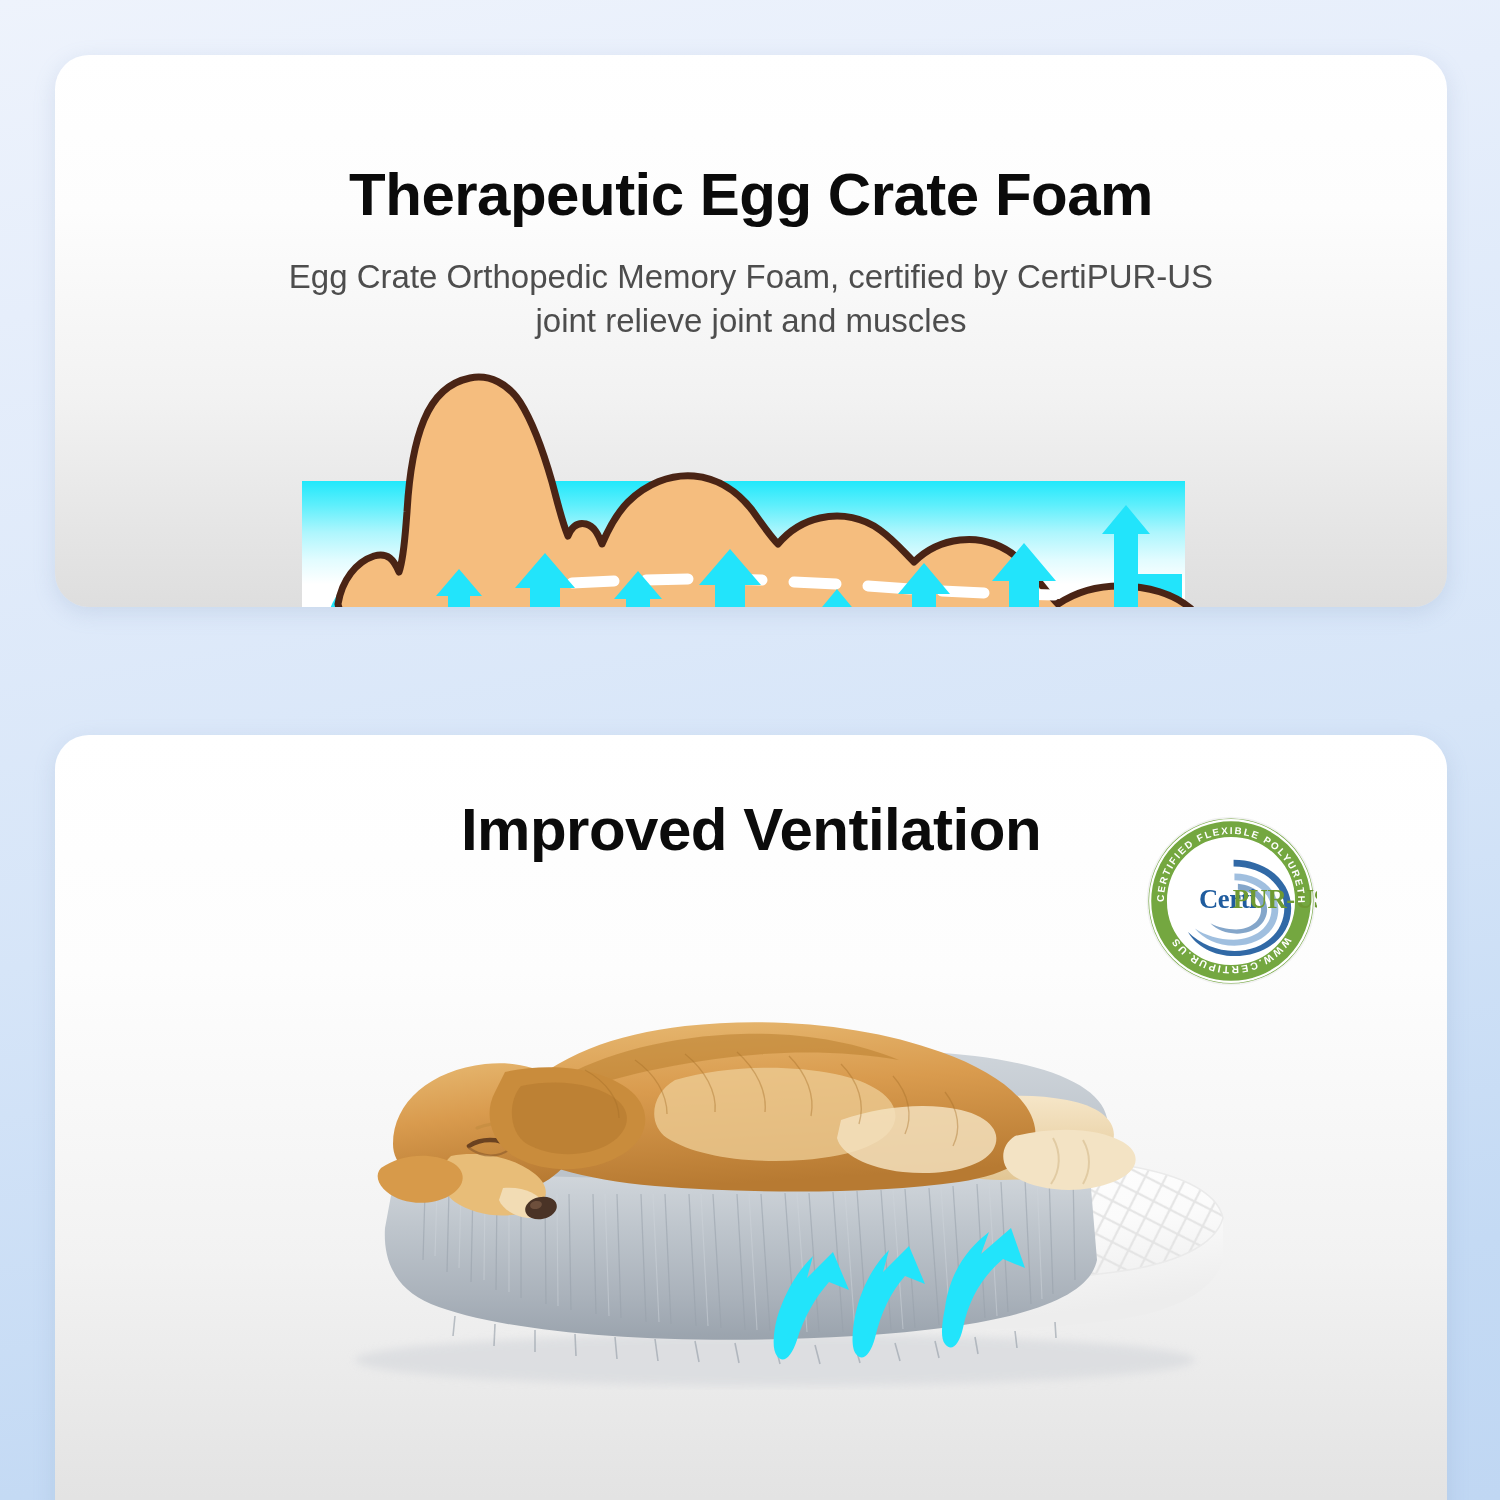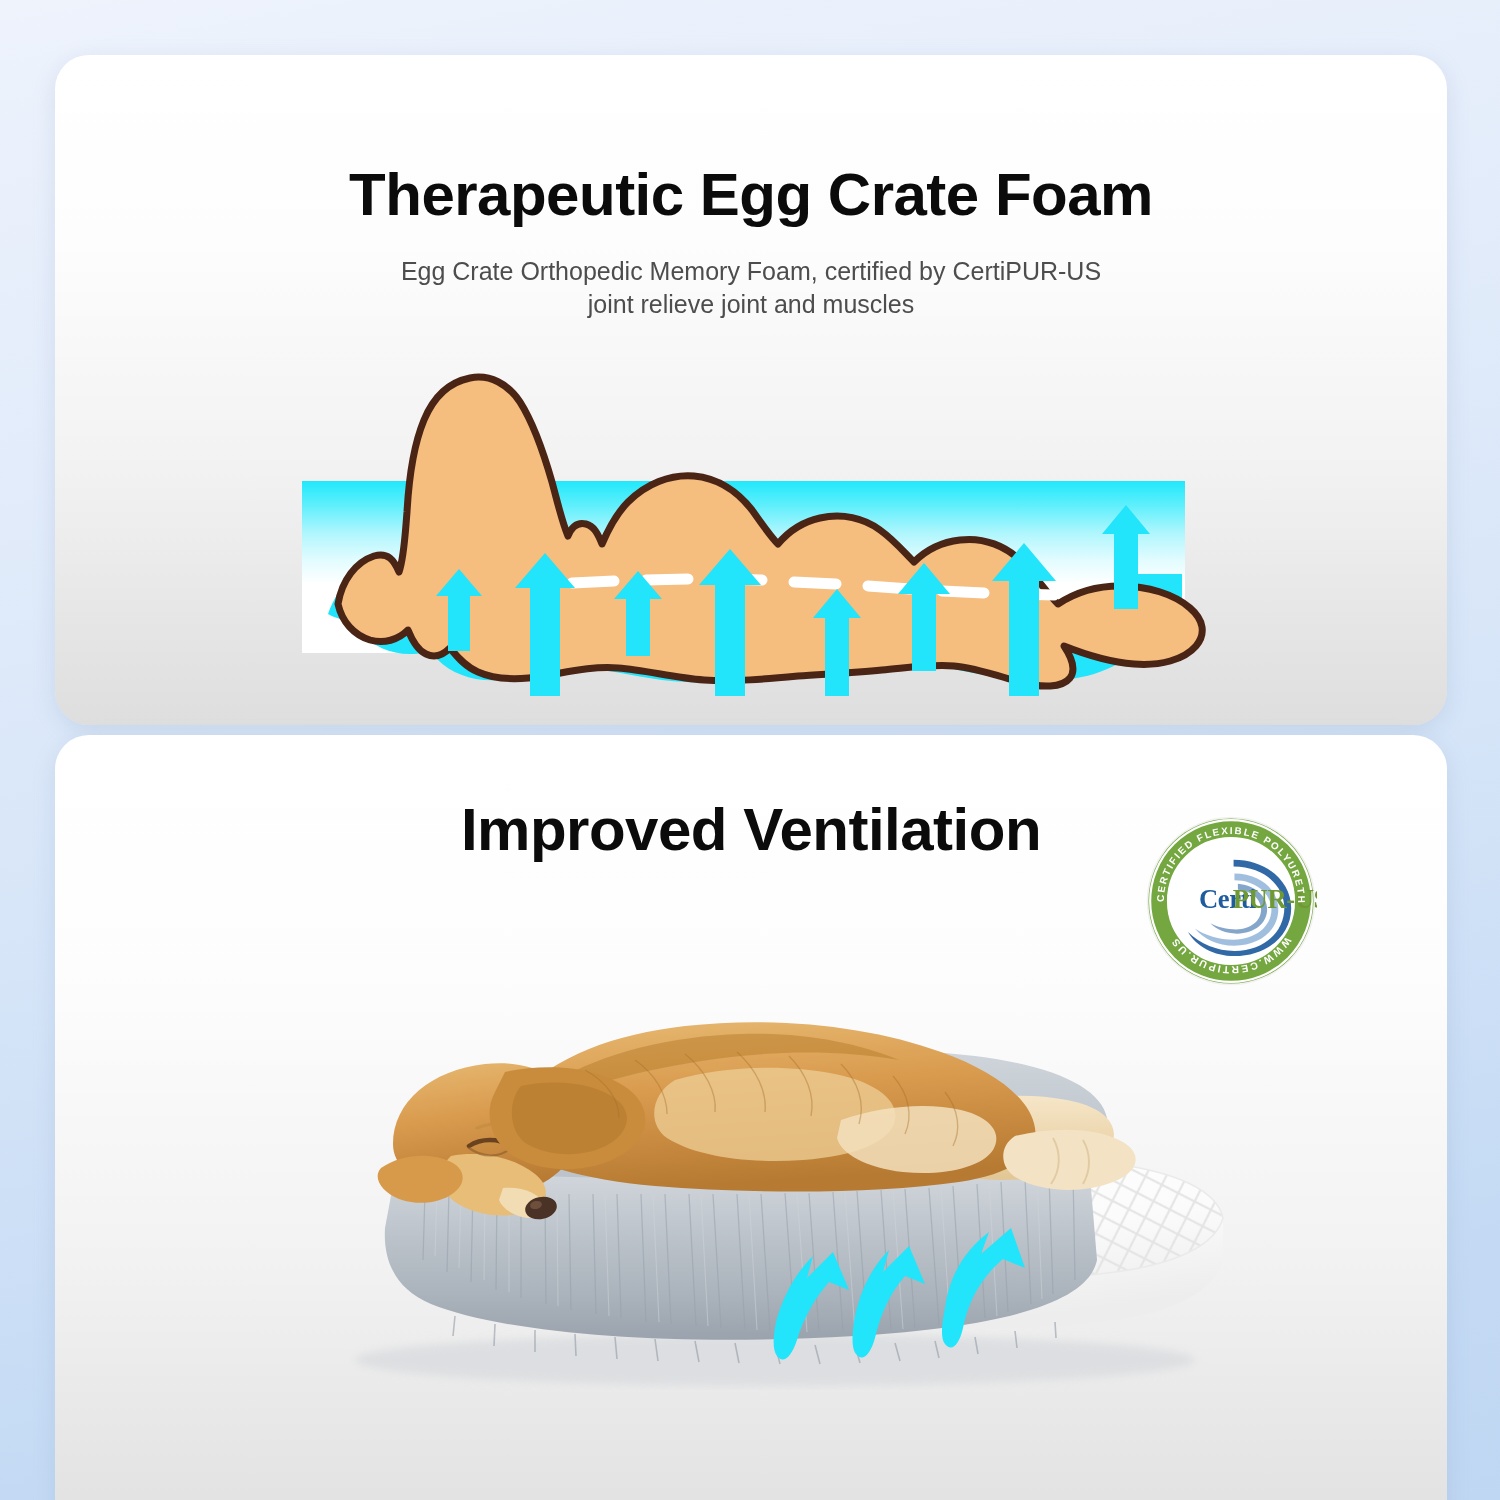--- a/index.html
+++ b/index.html
@@ -23,21 +23,21 @@
   
   .card {
     position: absolute;
     left: 55px;
     width: 1392px;
     border-radius: 34px;
     background: linear-gradient(180deg, #ffffff 0%, #fdfdfd 28%, #f2f2f2 62%, #e4e4e4 88%, #dedede 100%);
     box-shadow: 0 6px 22px rgba(120,145,185,0.20);
     overflow: hidden;
   }
-  #card-foam  { top: 55px;  height: 670px; }
+  #card-foam  { top: 55px;  height: 552px; }
   #card-vent  { top: 735px; height: 848px; }
 
   
   .card-title {
     position: absolute;
     left: 0;
     width: 100%;
     text-align: center;
     font-weight: 700;
     font-size: 60px;
@@ -46,21 +46,21 @@
     white-space: nowrap;
   }
   #foam-title { top: 105px; }
   #vent-title { top: 60px; }
 
   .card-sub {
     position: absolute;
     left: 0;
     width: 100%;
     text-align: center;
-    font-size: 25px;
+    font-size: 33px;
     line-height: 1.33;
     color: #4d4d4d;
   }
   #foam-sub { top: 200px; }
 
   
   .foam-stage {
     position: absolute;
     left: 247px;
     top: 426px;

